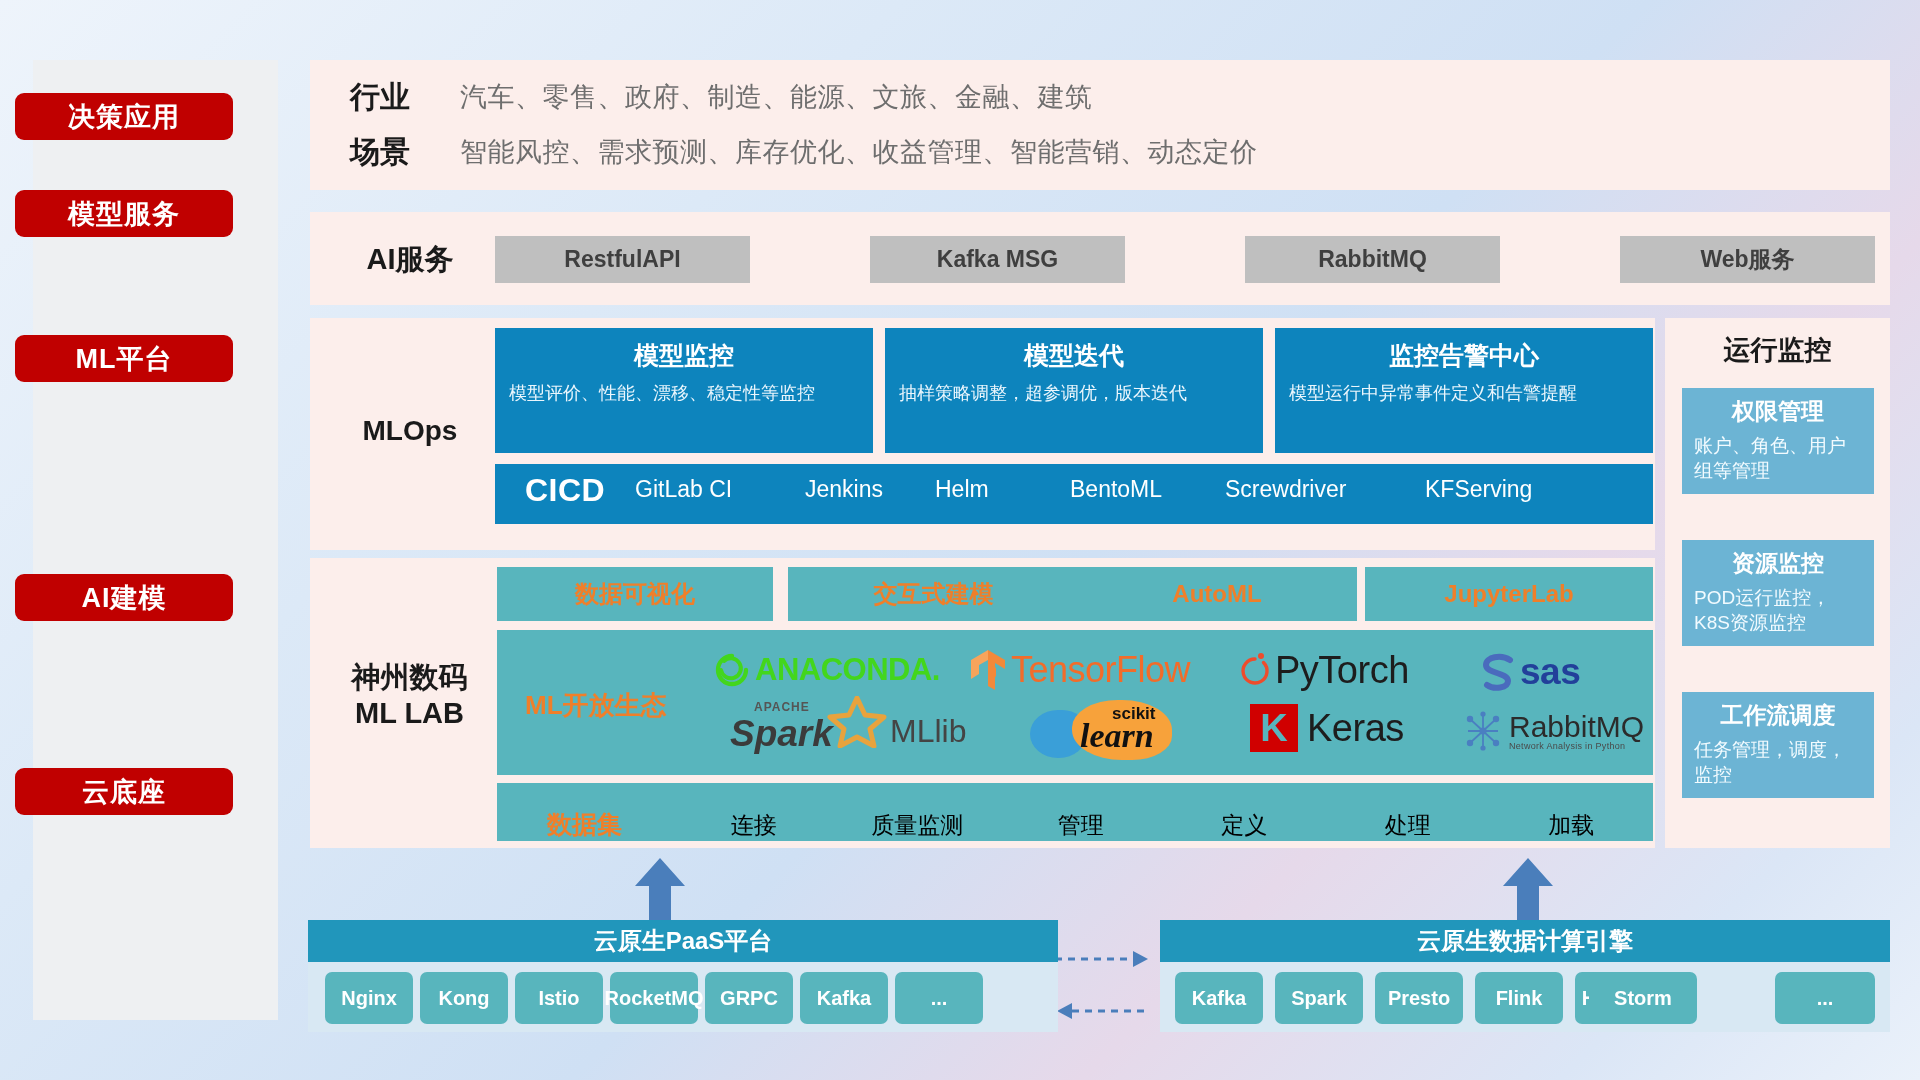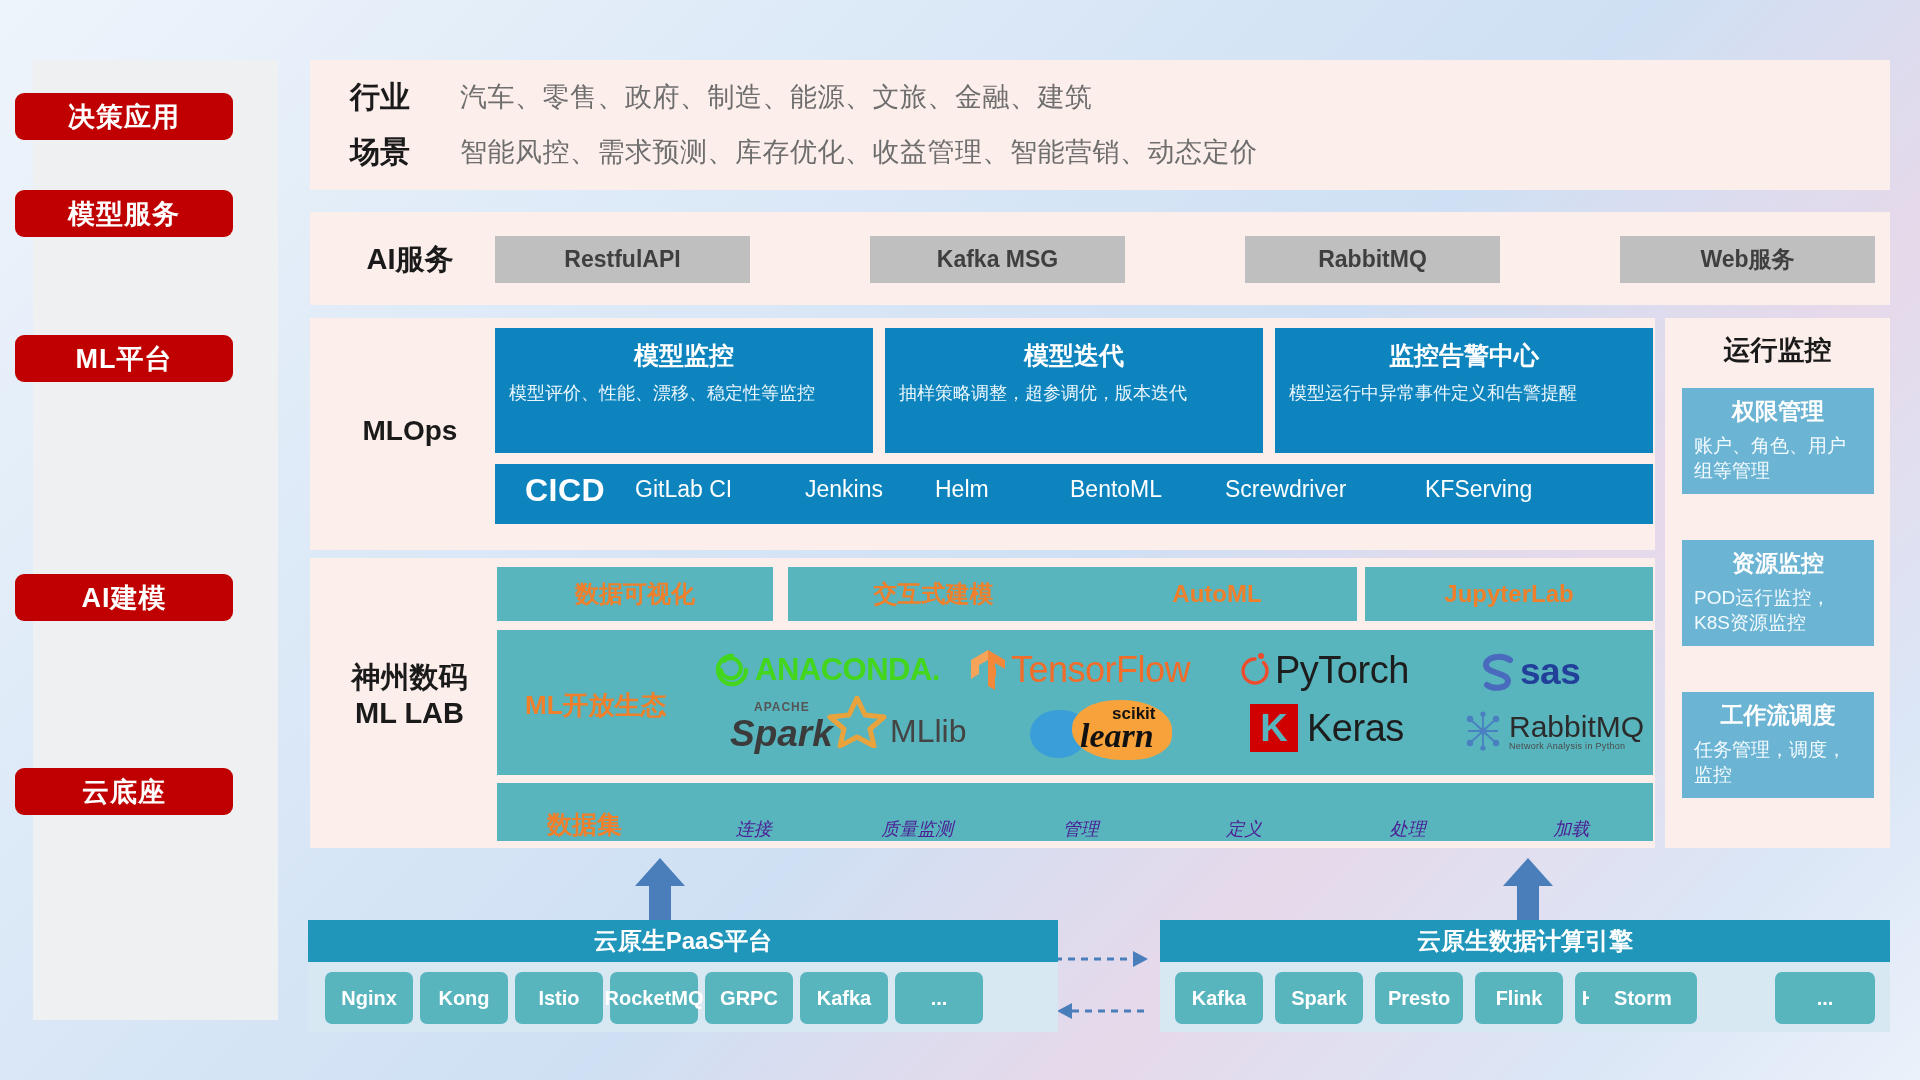--- a/index.html
+++ b/index.html
@@ -60,21 +60,21 @@
     position:absolute;background:#58b5bd;color:#ef7f2a;
     display:flex;align-items:center;justify-content:center;
     font-size:24px;font-weight:bold;
   }
   .teal-block{position:absolute;background:#58b5bd;}
   .eco-label{
     position:absolute;color:#ef7f2a;font-size:26px;font-weight:bold;
   }
   .ds-row{position:absolute;background:#58b5bd;display:flex;align-items:flex-end;}
   .ds-row .lead{color:#ef7f2a;font-size:25px;font-weight:bold;width:175px;text-align:center;flex:none;}
-  .ds-row .it{color:#4c1d95;font-size:18px;flex:1;text-align:center;font-style:italic;}
+  .ds-row .it{color:#000000;font-size:23px;flex:1;text-align:center;}
 
   
   .mon{position:absolute;background:#fceeeb;}
   .mon-title{position:absolute;font-size:27px;font-weight:bold;color:#1a1a1a;width:100%;text-align:center;}
   .mon-card{
     position:absolute;background:#6cb4d4;box-sizing:border-box;padding:8px 12px;color:#fff;
   }
   .mon-card .ttl{font-size:23px;font-weight:bold;text-align:center;margin-bottom:6px;}
   .mon-card .dsc{font-size:19px;line-height:1.32;color:#f2fbff;}
 

